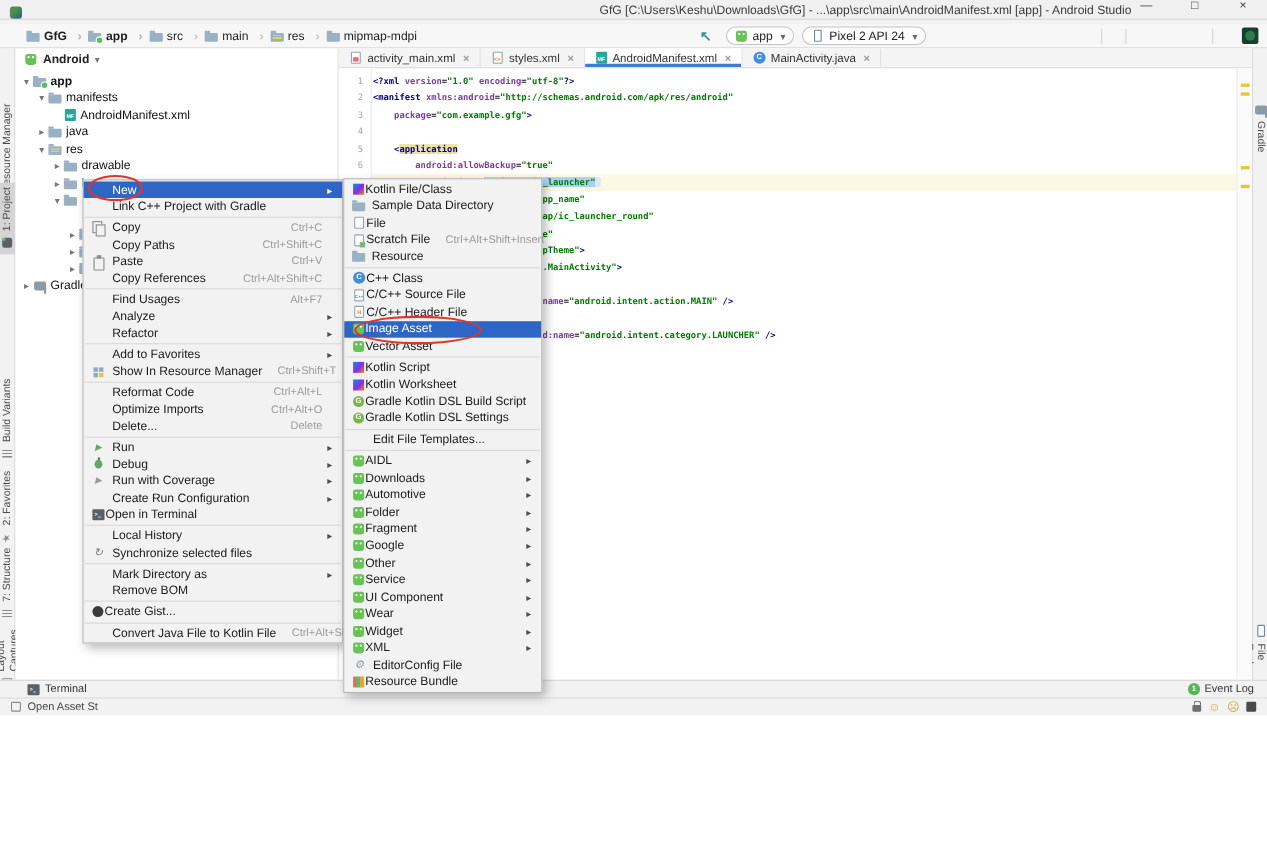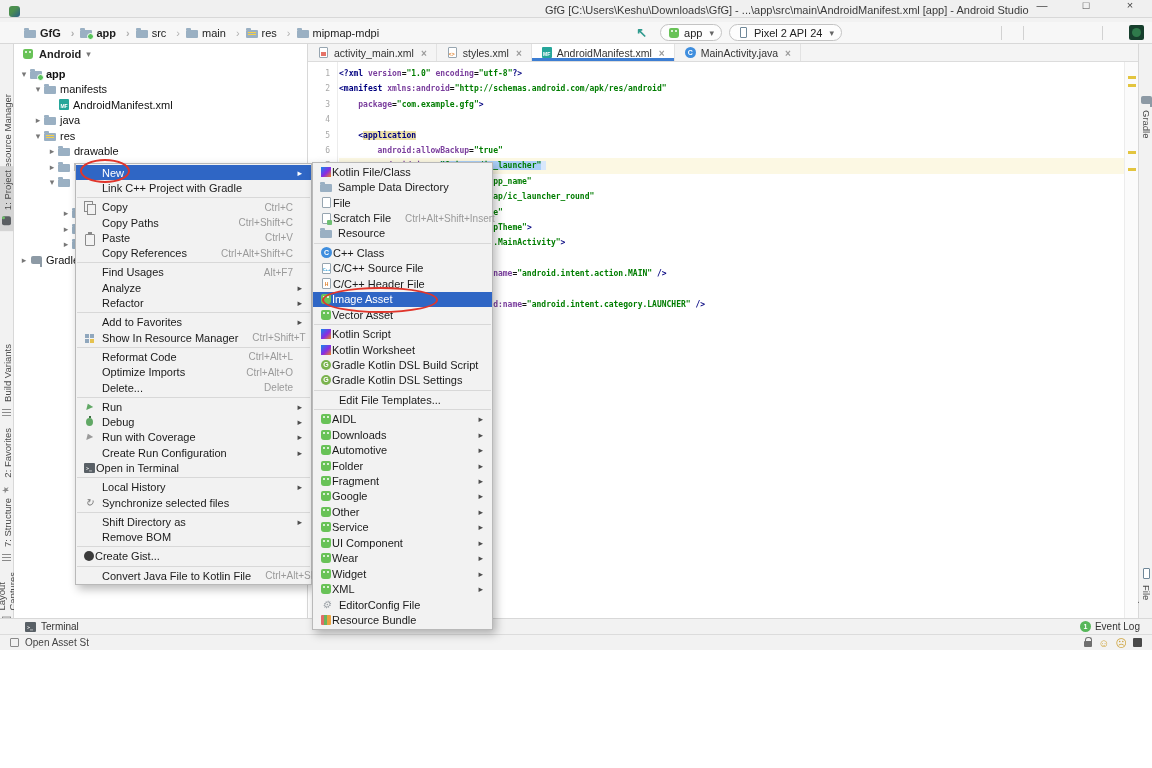--- a/index.html
+++ b/index.html
@@ -596,21 +596,21 @@
         </div>
         <div class="mrow">
           <i class="mico ico ico-sync"></i>
           <span class="mlabel">Synchronize selected files</span>
           <span class="mshort"></span>
           <span class="marrow" style="visibility: hidden;">▸</span>
         </div>
         <i class="msep"></i>
         <div class="mrow">
           <i class="mico ico" style="visibility: hidden;"></i>
-          <span class="mlabel">Shift Directory as</span>
+          <span class="mlabel">Mark Directory as</span>
           <span class="mshort"></span>
           <span class="marrow">▸</span>
         </div>
         <div class="mrow">
           <i class="mico ico" style="visibility: hidden;"></i>
           <span class="mlabel">Remove BOM</span>
           <span class="mshort"></span>
           <span class="marrow" style="visibility: hidden;">▸</span>
         </div>
         <i class="msep"></i>

